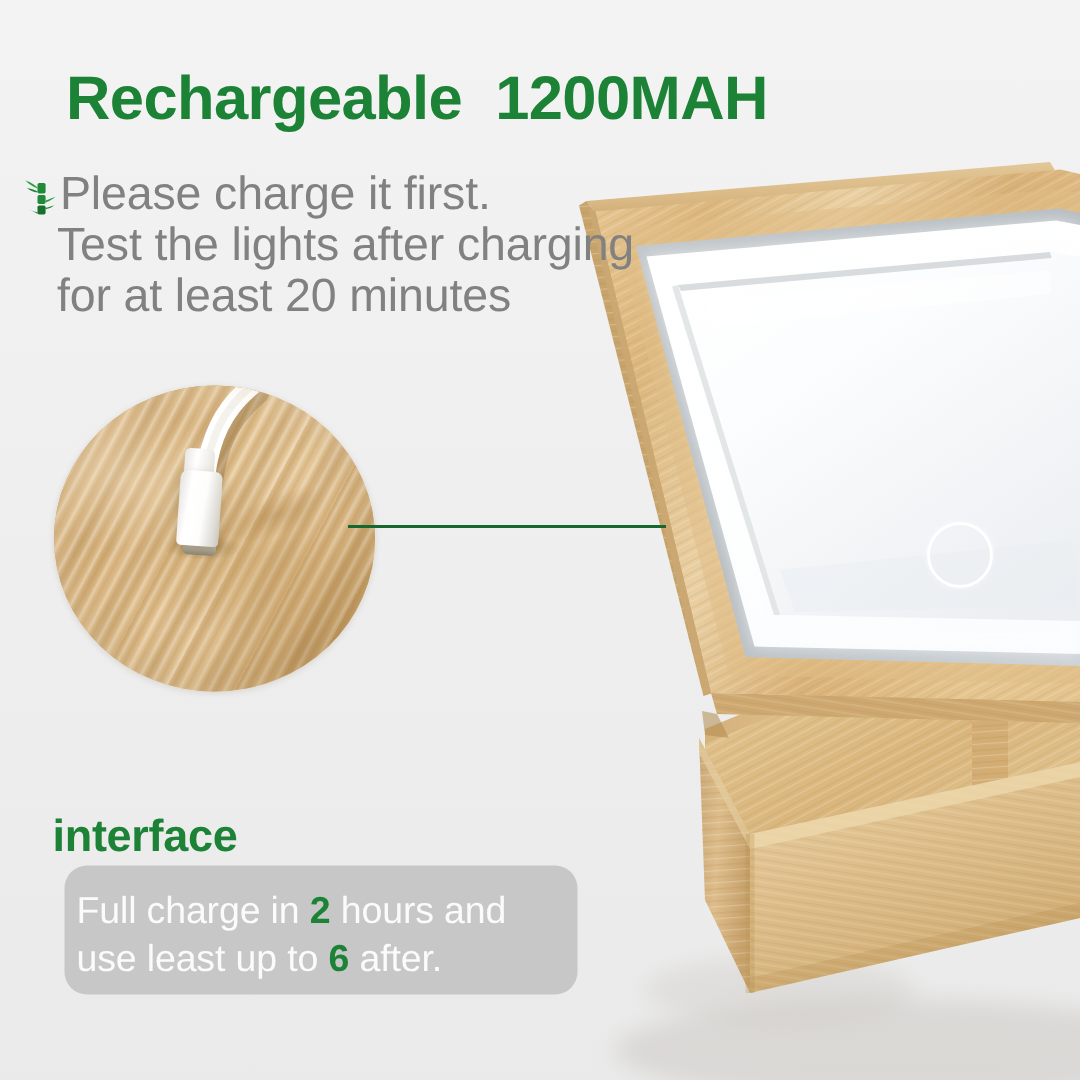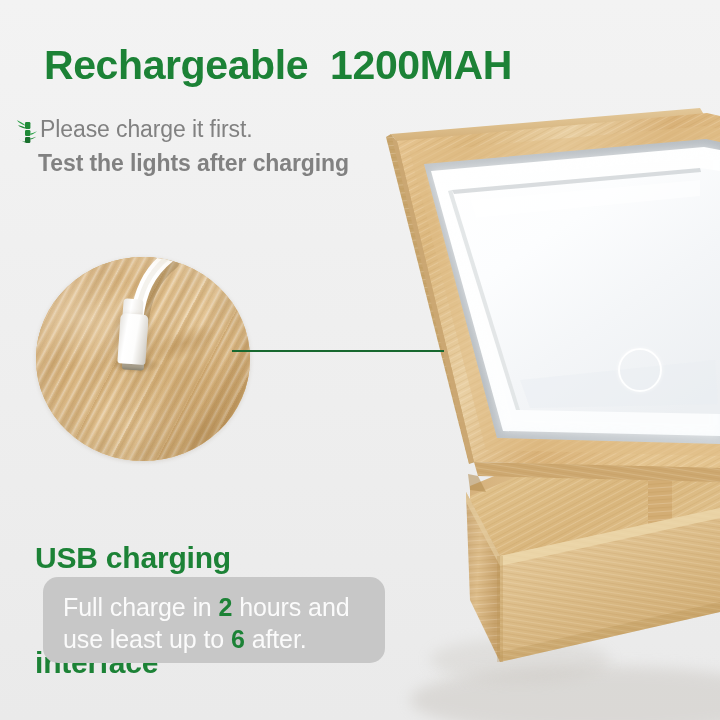--- a/index.html
+++ b/index.html
@@ -41,27 +41,27 @@
   }
   #bamboo-bullet {
     position: absolute;
     left: 2px;
     top: 6px;
     width: 26px;
     height: 28px;
   }
   .copy-line {
     color: #818181;
-    font-size: 23px;
+    font-size: 31px;
     line-height: 34px;
     white-space: pre;
     letter-spacing: -0.1px;
   }
   #line1 { padding-left: 26px; }
-  #line2, #line3 { padding-left: 24px; font-weight: bold; }
+  #line2, #line3 { padding-left: 24px; }
 
   
   #circle-inset {
     position: absolute;
     left: 36px;
     top: 257px;
     width: 214px;
     height: 204px;
     border-radius: 50%;
     overflow: hidden;
@@ -192,21 +192,21 @@
   #caption-box {
     position: absolute;
     left: 43px;
     top: 577px;
     width: 342px;
     height: 86px;
     border-radius: 15px;
     background: #c7c7c7;
     z-index: 40;
     box-sizing: border-box;
-    padding: 14px 20px 0 20px;
+    padding: 14px 20px 0 8px;
   }
   .caption-line {
     color: #fbfbfb;
     font-size: 25px;
     line-height: 32px;
     white-space: pre;
     letter-spacing: -0.1px;
   }
   .caption-num {
     color: #1c8236;
@@ -400,20 +400,21 @@
         <path d="M9 7 C5 3.5 2.5 3 0.8 2.2 C3 4.6 5.2 6.2 9 7.6 Z" fill="#27a044"></path>
         <path d="M9 9.5 C6 8 4 7.6 2 7.3 C4 9 6 10 9 10.4 Z" fill="#1f8a37"></path>
 
         <path d="M14.4 17 C17.6 16 19.4 14.6 21 13.2 C18.6 14.2 16.2 15.1 14.4 15.6 Z" fill="#27a044"></path>
         <path d="M14.4 21.5 C17 21 18.8 20 20.2 18.8 C18.2 19.6 16 20.3 14.4 20.5 Z" fill="#1f8a37"></path>
         <path d="M9 23.5 C6.6 23.2 4.8 22.5 3.2 21.4 C5.2 22.6 7 23.4 9 24.6 Z" fill="#1f8a37"></path>
       </svg>
     </span>
     <div class="copy-line" id="line1">Please charge it first.</div>
     <div class="copy-line" id="line2">Test the lights after charging</div>
+    <div class="copy-line" id="line3">for at least 20 minutes</div>
   </div>
 
   <div id="circle-inset">
     <div class="grain-base"></div>
     <div class="grain-warm"></div>
     <div class="grain-knot"></div>
     <div id="usb-plug-shadow"></div>
     <svg id="usb-cable" viewBox="0 0 214 204" xmlns="http://www.w3.org/2000/svg">
       <path d="M101 60 C104 36 112 16 132 0" stroke="#6b4f22" stroke-opacity="0.28" stroke-width="15" fill="none" stroke-linecap="round" transform="translate(4,5)"></path>
       <path d="M101 60 C104 36 112 16 132 0" stroke="#ffffff" stroke-width="13" fill="none" stroke-linecap="round"></path>
@@ -421,21 +422,20 @@
     </svg>
     <div id="usb-plug-neck"></div>
     <div id="usb-plug"></div>
     <div id="usb-plug-tip"></div>
     <div class="circle-shade"></div>
   </div>
 
   <div id="leader-line"></div>
 
   <div id="usb-label">
-    <div>USB charging</div>
     <div>interface</div>
   </div>
 
   <div id="caption-box">
     <div class="caption-line"><span>Full charge in </span><span class="caption-num">2</span><span> hours and</span></div>
     <div class="caption-line"><span>use least up to </span><span class="caption-num">6</span><span> after.</span></div>
   </div>
 
 </div>
 

